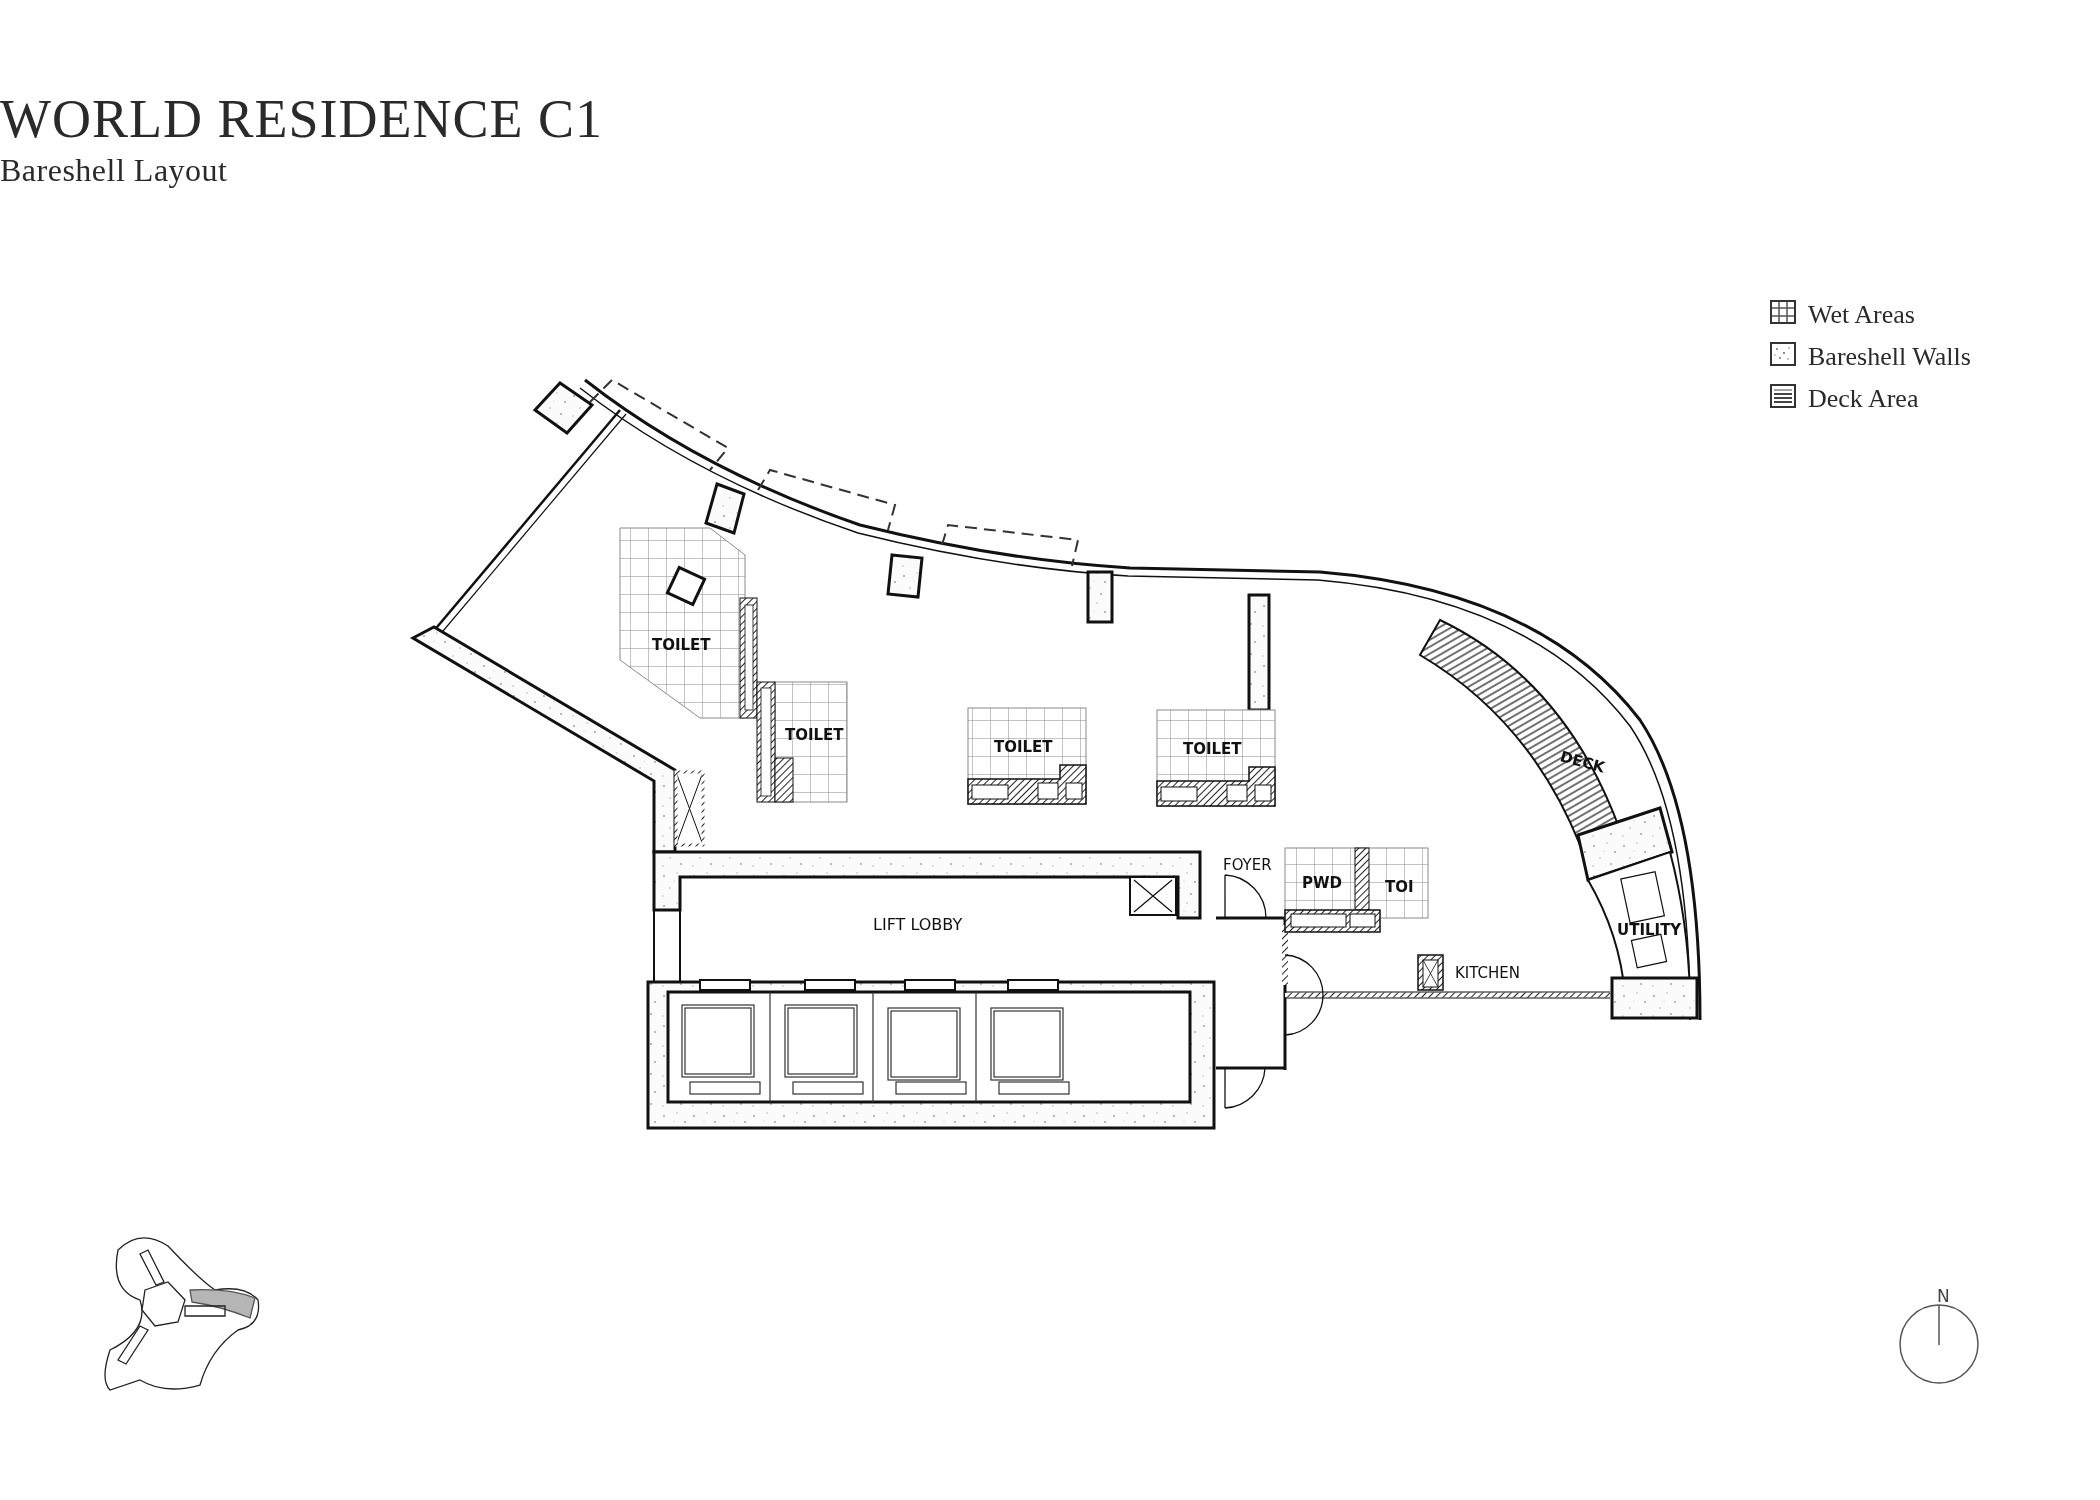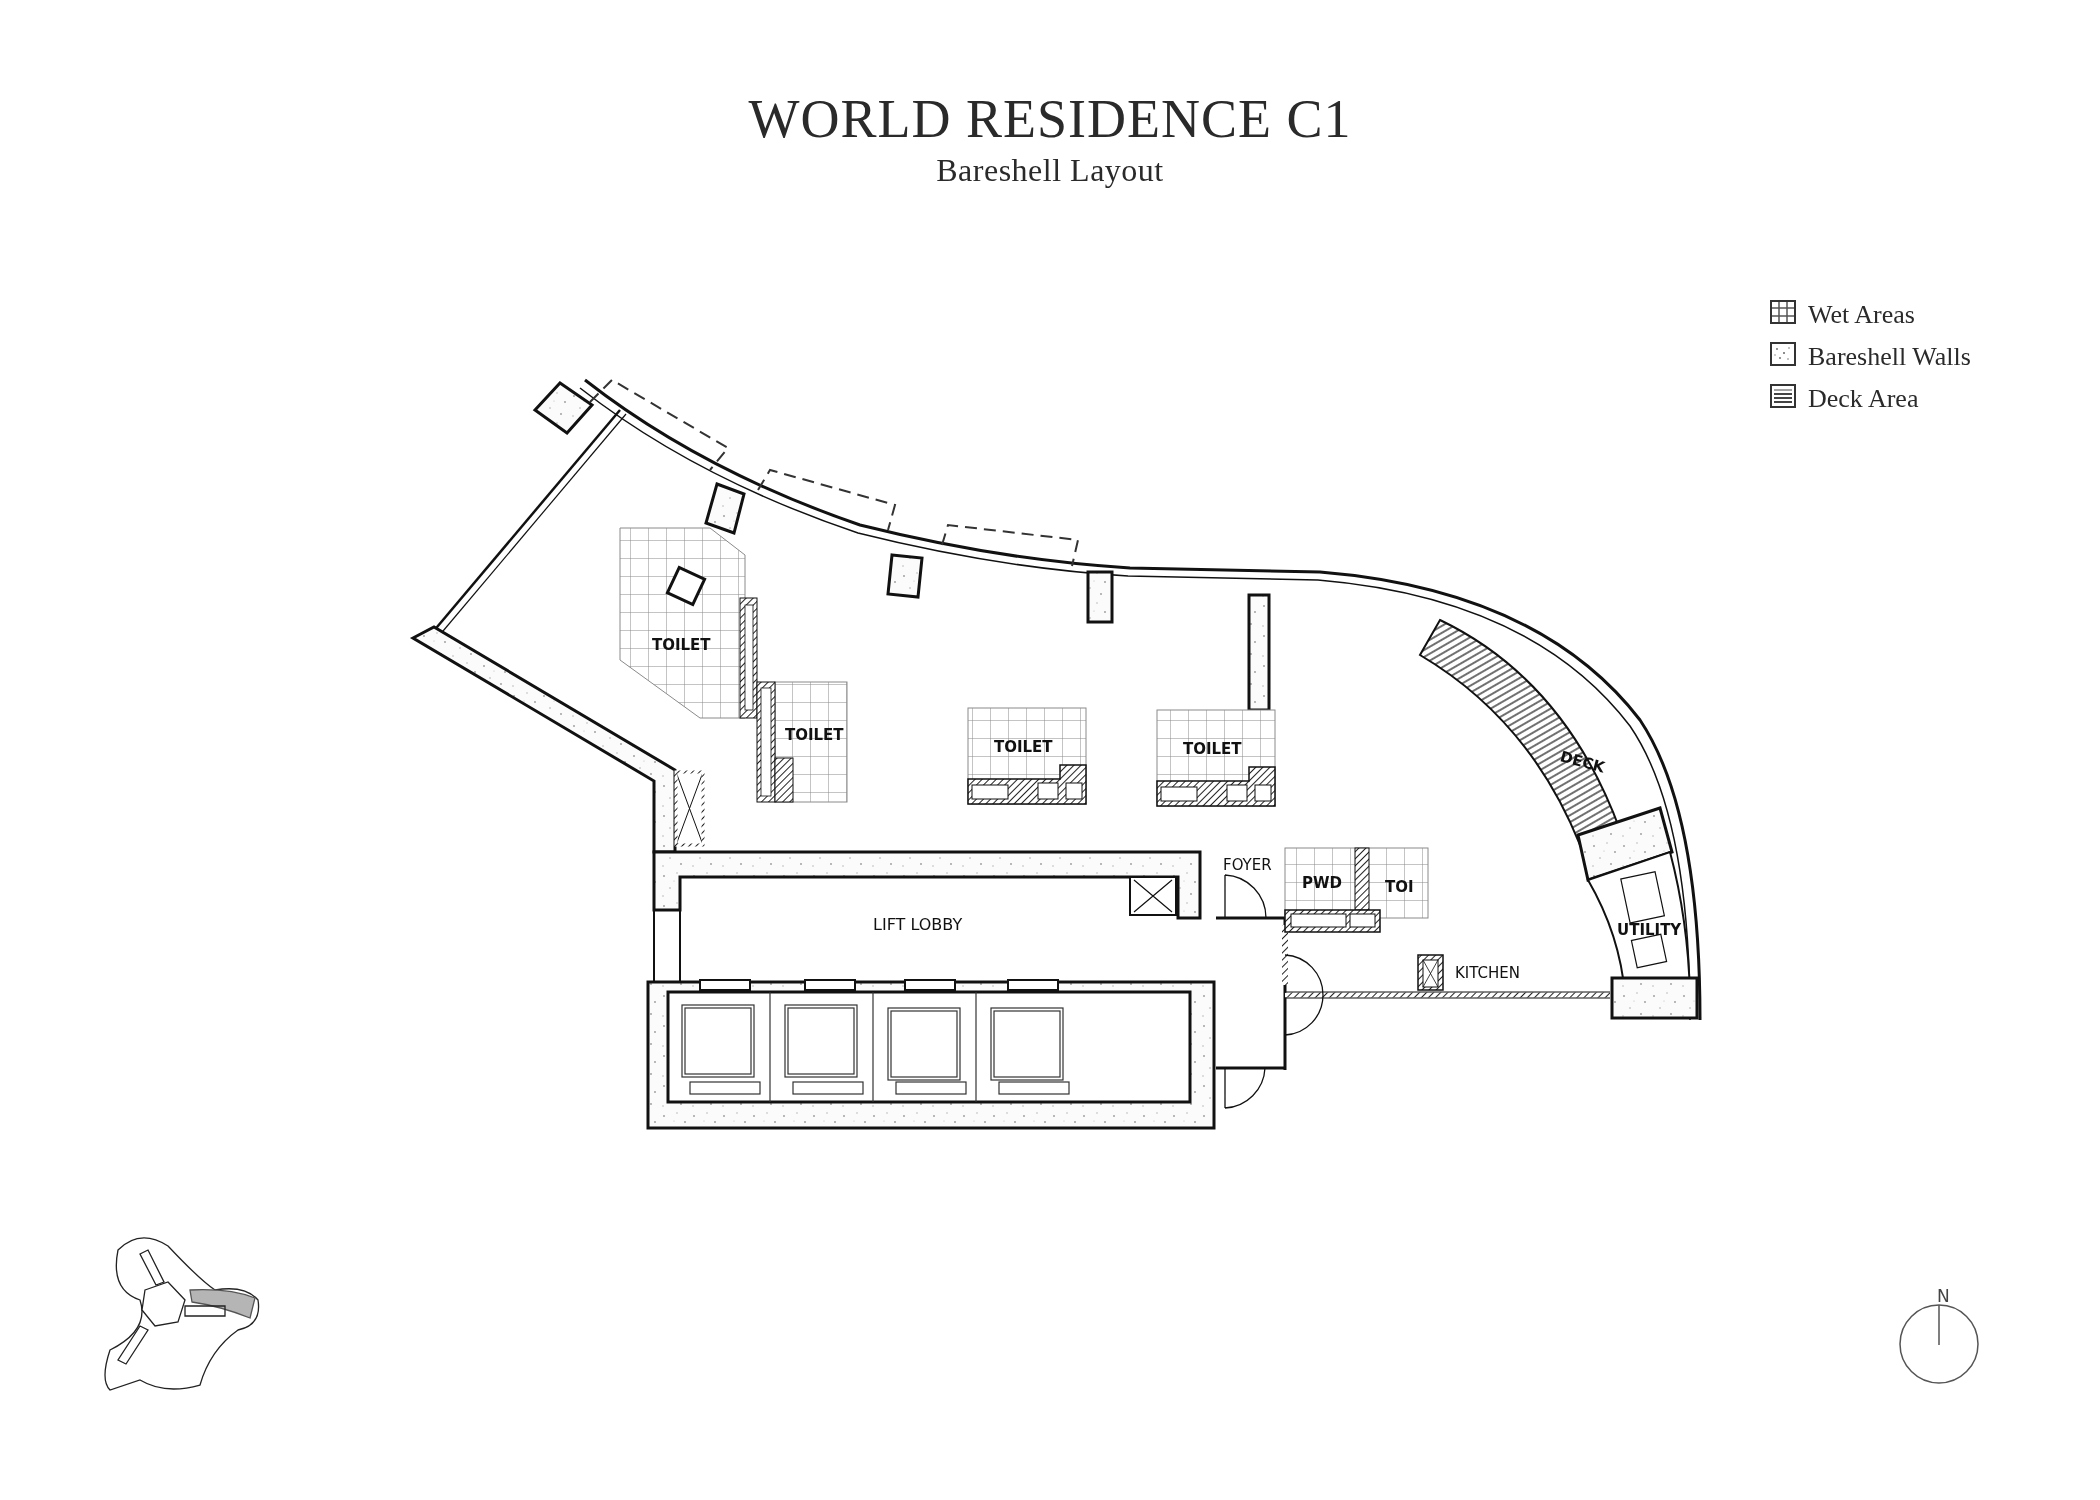--- a/index.html
+++ b/index.html
@@ -1,18 +1,18 @@
 <!DOCTYPE html>
 <html><head>
 <meta charset="utf-8">
 <style>
   html, body { margin:0; padding:0; background:#ffffff; }
   body { width:2100px; height:1500px; position:relative; overflow:hidden; font-family:"Liberation Serif", serif; color:#2b2b2b; }
-  .title { position:absolute; left:0; width:2100px; top:88px; text-align:center; font-family:"Liberation Serif", serif; font-size:54px; letter-spacing:1px; color:#2a2a2a; }
-  .subtitle { position:absolute; left:0; width:2100px; top:152px; text-align:center; font-family:"Liberation Serif", serif; font-size:32px; color:#2a2a2a; letter-spacing:0.5px; }
+  .title { position:absolute; left:0; width:2100px; top:88px; font-family:"Liberation Serif", serif; font-size:54px; letter-spacing:1px; color:#2a2a2a; }
+  .subtitle { position:absolute; left:0; width:2100px; top:152px; text-align:left; font-family:"Liberation Serif", serif; font-size:32px; color:#2a2a2a; letter-spacing:0.5px; }
   .legend { position:absolute; left:1770px; top:300px; }
   .legend-item { display:flex; align-items:flex-start; height:42px; }
   .legend-swatch { width:26px; height:24px; border:2px solid #333; box-sizing:border-box; margin-right:12px; position:relative; background:#fff; }
   .legend-label { font-family:"Liberation Serif", serif; font-size:26px; color:#2a2a2a; }
   svg.plan { position:absolute; left:0; top:0; }
   .lbl { font-family:"DejaVu Sans", sans-serif; font-size:15px; fill:#111; font-weight:bold; }
   .lbl-n { font-family:"DejaVu Sans", sans-serif; font-size:15px; fill:#111; }
   .north-label { position:absolute; left:1937px; top:1286px; font-family:"DejaVu Sans", sans-serif; font-size:17px; color:#444; }
 </style>
 </head>

